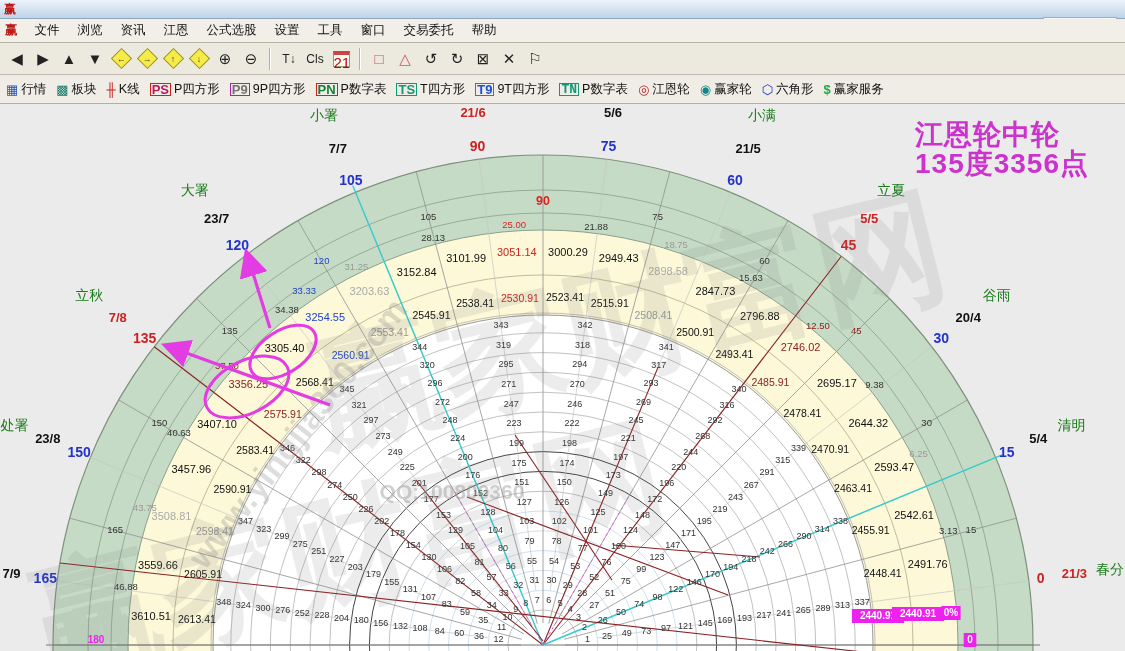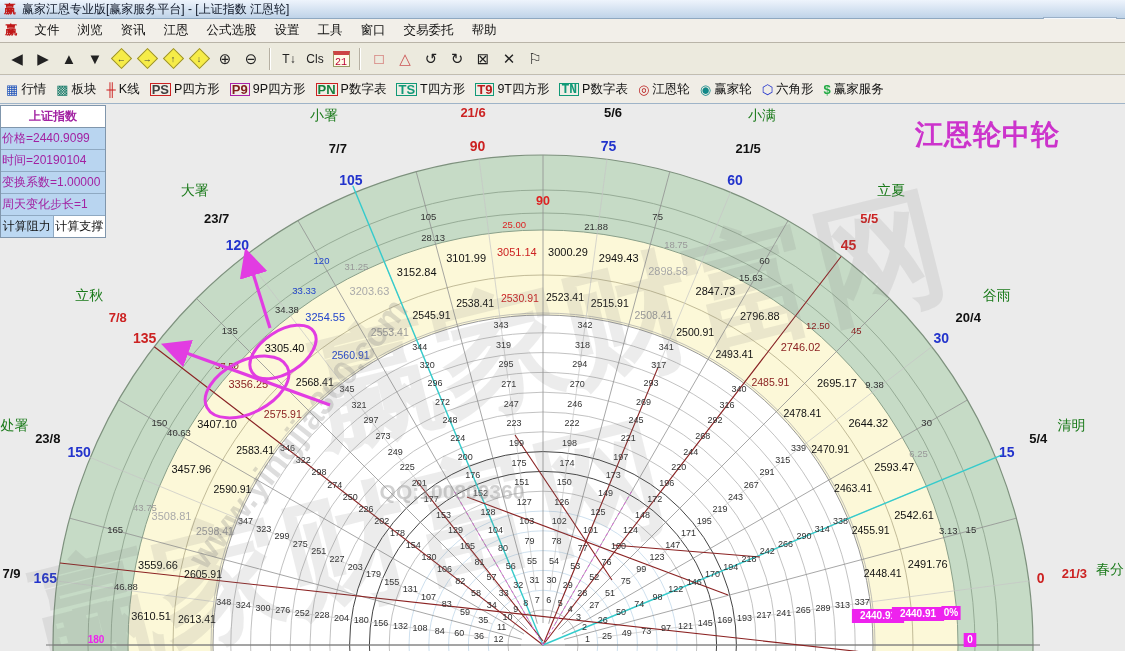--- a/index.html
+++ b/index.html
@@ -21,22 +21,22 @@
   
   #toolbar1{position:absolute;left:0;top:43px;width:1125px;height:32px;background:#eceade;
     border-bottom:1px solid #c2bdb0;display:flex;align-items:center;padding-left:4px;box-sizing:border-box;}
   .tb1-btn{width:24px;height:24px;display:flex;align-items:center;justify-content:center;
     font-size:15px;color:#222;margin:0 1px;}
   .tb1-btn.small{font-size:12px;}
   .tb-sep{width:1px;height:22px;background:#b6b0a2;margin:0 5px;border-right:1px solid #fff;}
   .diamond{width:13px;height:13px;background:#f6ec48;border:1px solid #998f30;
     transform:rotate(45deg);display:flex;align-items:center;justify-content:center;}
   .diamond span{transform:rotate(-45deg);font-size:9px;color:#444;font-weight:bold;}
-  .cal{width:17px;height:16px;border:1px solid #996;background:#fffbe8;font-size:10px;color:#b03;
-    text-align:center;line-height:15px;border-top:4px solid #c44;box-sizing:border-box;font-family:Liberation Mono, monospace;}
+  .cal{width:17px;height:16px;border:1px solid #996;background:#fffbe8;font-size:15px;color:#b03;
+    text-align:center;line-height:15px;border-top:4px solid #c44;box-sizing:border-box;}
   .redshape{color:#cc5555;}
   #toolbar2{position:absolute;left:0;top:76px;width:1125px;height:28px;background:#f0ede6;
     border-bottom:1px solid #9fb4c8;display:flex;align-items:center;padding-left:6px;
     box-sizing:border-box;font-size:12.5px;color:#111;}
   .tb2-item{display:flex;align-items:center;margin-right:10px;cursor:default;}
   .tb2-item .ic{margin-right:3px;font-size:13px;}
   .badge{font-size:9px;font-weight:bold;border:1px solid;padding:0 1px;line-height:11px;}
   
   #sidebar{position:absolute;left:0;top:105px;width:104px;z-index:5;
     border:1px solid #8096ac;background:#bcd8f2;font-size:12px;}
@@ -53,21 +53,20 @@
   
   #annotation{position:absolute;left:915px;top:120px;z-index:6;color:#cc33cc;
     font-size:28px;font-weight:bold;line-height:29px;letter-spacing:1px;}
 </style>
 </head>
 <body>
 <div id="app">
 
   <div id="titlebar">
     <span class="logo">赢</span>
-    <span>赢家江恩专业版[赢家服务平台] - [上证指数 江恩轮]</span>
     <div id="service-tab">客服</div>
   </div>
 
   <div id="menubar">
     <span class="logo">赢</span>
   <span class="menu-item">文件</span>
       <span class="menu-item">浏览</span>
       <span class="menu-item">资讯</span>
       <span class="menu-item">江恩</span>
       <span class="menu-item">公式选股</span>
@@ -127,37 +126,37 @@
       </div>
       <div class="tb2-item">
         <span class="ic" style="color: rgb(17, 119, 102); font-weight: bold;">▩</span>
         <span>板块</span>
       </div>
       <div class="tb2-item">
         <span class="ic" style="color: rgb(204, 34, 34); font-weight: bold;">╫</span>
         <span>K线</span>
       </div>
       <div class="tb2-item">
-        <span class="ic badge" style="color: #404040; border-color: rgb(204, 34, 34);">PS</span>
+        <span class="ic badge" style="color: #be185d; border-color: rgb(204, 34, 34);">PS</span>
         <span>P四方形</span>
       </div>
       <div class="tb2-item">
-        <span class="ic badge" style="color: #7f1d1d; border-color: rgb(170, 34, 170);">P9</span>
+        <span class="ic badge" style="color: #737373; border-color: rgb(170, 34, 170);">P9</span>
         <span>9P四方形</span>
       </div>
       <div class="tb2-item">
         <span class="ic badge" style="color: #15803d; border-color: rgb(204, 34, 34);">PN</span>
         <span>P数字表</span>
       </div>
       <div class="tb2-item">
         <span class="ic badge" style="color: rgb(17, 153, 119); border-color: rgb(17, 153, 119);">TS</span>
         <span>T四方形</span>
       </div>
       <div class="tb2-item">
-        <span class="ic badge" style="color: #b91c1c; border-color: rgb(17, 153, 119);">T9</span>
+        <span class="ic badge" style="color: #1d4ed8; border-color: rgb(17, 153, 119);">T9</span>
         <span>9T四方形</span>
       </div>
       <div class="tb2-item">
         <span class="ic badge" style="color: rgb(17, 153, 119); border-color: rgb(17, 153, 119); font-family: Liberation Mono, monospace;">TN</span>
         <span>P数字表</span>
       </div>
       <div class="tb2-item">
         <span class="ic" style="color: rgb(187, 34, 34); font-weight: bold;">◎</span>
         <span>江恩轮</span>
       </div>
@@ -168,34 +167,24 @@
       <div class="tb2-item">
         <span class="ic" style="color: rgb(34, 51, 204); font-weight: bold;">⬡</span>
         <span>六角形</span>
       </div>
       <div class="tb2-item">
         <span class="ic" style="color: rgb(34, 170, 68); font-weight: bold;">$</span>
         <span>赢家服务</span>
       </div>
     </div>
 
-  <div id="sidebar">
-    <div class="sb-header">上证指数</div>
-    <div class="sb-row">价格=2440.9099</div>
-    <div class="sb-row">时间=20190104</div>
-    <div class="sb-row">变换系数=1.00000</div>
-    <div class="sb-row">周天变化步长=1</div>
-    <div class="sb-btns">
-      <div class="sb-btn b1">计算阻力</div>
-      <div class="sb-btn b2">计算支撑</div>
-    </div>
-  </div>
 
   <div id="annotation">
     <div>江恩轮中轮</div>
+    <div>135度3356点</div>
   </div>
 
   <div id="chart"><svg width="1125" height="546">
         <defs>
           <marker id="arr" markerWidth="9" markerHeight="9" refX="7" refY="4.5" orient="auto">
             <path d="M0,0 L9,4.5 L0,9 Z" fill="#e23ce2"></path>
           </marker>
         </defs>
         <circle cx="543" cy="540" r="490" fill="#c6dbc6" stroke="#7d917d" stroke-width="1.2"></circle>
         <circle cx="543" cy="540" r="415" fill="#fcf8d8" stroke="#8aa08a"></circle>

